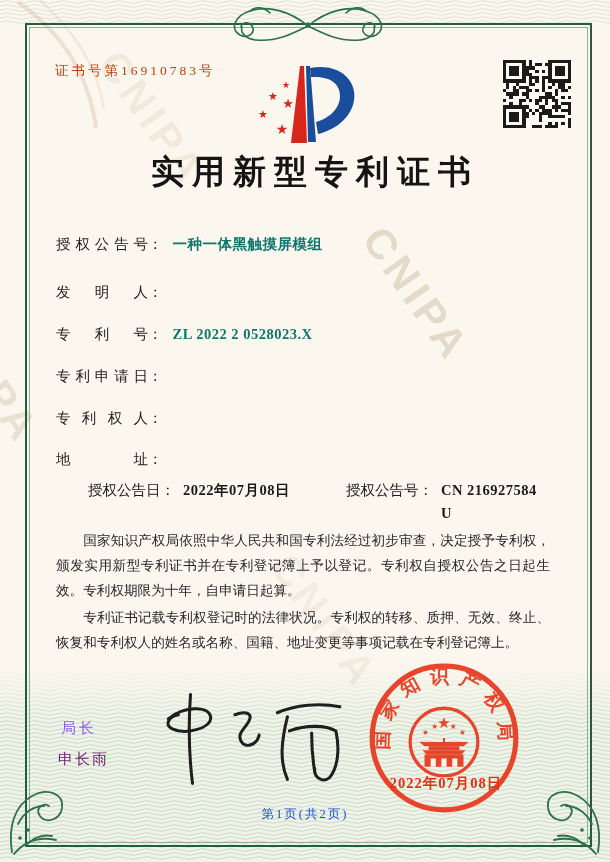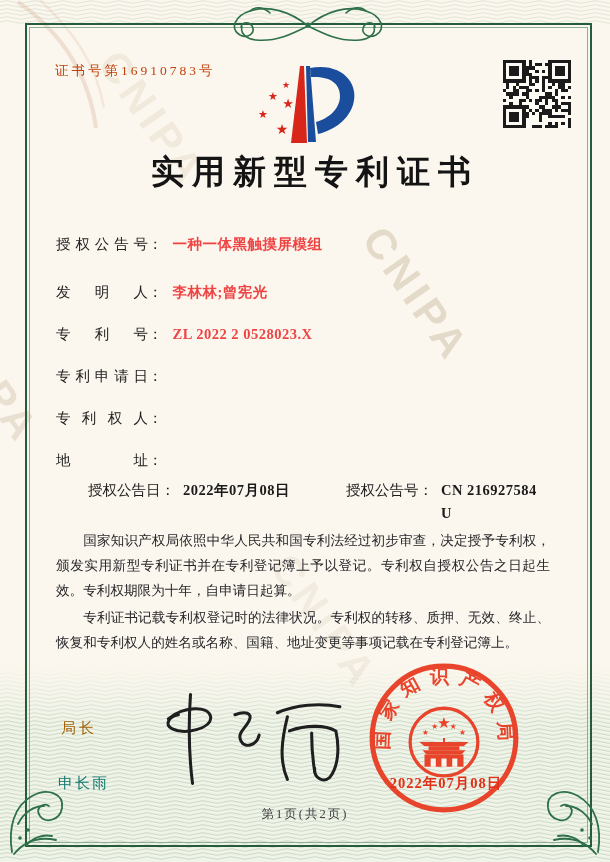--- a/index.html
+++ b/index.html
@@ -20,40 +20,40 @@
       transform-origin:left top;white-space:nowrap;pointer-events:none;}
   
   #cert-no{left:55px;top:62px;font-size:13.5px;letter-spacing:3px;color:#c2410c;}
   #title{left:0;top:150px;width:610px;text-align:center;font-size:33px;font-weight:bold;
          letter-spacing:8px;padding-left:20px;box-sizing:border-box;color:#141414;}
   
   #content{left:56px;top:233px;width:494px;color:#1b1b1b;}
   .frow{display:flex;line-height:23px;font-size:14.5px;}
   .flabel{width:92px;text-align:justify;text-align-last:justify;flex:none;color:#222;}
   .fcolon{flex:none;margin-right:10px;color:#222;}
-  .fvalue{flex:1;font-weight:600;color:#ef4444;letter-spacing:0.5px;}
-  .mb-big{margin-bottom:25px;} .mb{margin-bottom:19px;} .mb-s{margin-bottom:7px;}
+  .fvalue{flex:1;font-weight:600;color:#0f766e;letter-spacing:0.5px;}
+  .mb-big{margin-bottom:25px;} .mb{margin-bottom:19px;} .mb-s{margin-bottom:7px;font-family:Liberation Mono, monospace;}
   #grant-row{display:flex;font-size:14.5px;line-height:23px;}
   #grant-left{display:flex;width:258px;flex:none;}
   #grant-right{display:flex;flex:1;justify-content:center;}
   .gl{flex:none;margin-left:32px;} .gv{font-weight:600;margin-left:8px;letter-spacing:0.5px;}
   #paras{margin-top:3px;}
   #paras p{margin:0 0 2px 0;font-size:13.6px;line-height:25px;text-indent:2em;
            color:#26262a;text-align:justify;}
   
-  #chief-title{left:61px;top:719px;font-size:15px;letter-spacing:3px;color:#a16207;
+  #chief-title{left:61px;top:719px;font-size:15px;letter-spacing:3px;color:#8b5cf6;
                font-family:"Liberation Sans",sans-serif;}
-  #chief-name{left:58px;top:750px;font-size:15px;letter-spacing:2px;color:#0f766e;
-              font-family:"Liberation Sans",sans-serif;margin-top:24px;}
+  #chief-name{left:58px;top:750px;font-size:15px;letter-spacing:2px;color:#701a75;
+              font-family:"Liberation Sans",sans-serif;}
   #signature{left:138px;top:688px;}
   #seal{left:366px;top:660px;}
   #seal-date{left:366px;top:774px;width:160px;text-align:center;color:#e03018;
              font-size:14.5px;font-weight:bold;letter-spacing:1px;}
   #footer{left:0;top:806px;width:610px;text-align:center;font-size:12.5px;
-          letter-spacing:2px;color:#404040;}
+          letter-spacing:2px;color:#1d4ed8;}
 </style>
 </head>
 <body>
 
 <svg id="band-top" class="abs" viewBox="0 0 610 24">
     <path d="M0 2 q7 -2.6 14 0 q7 2.6 14 0 q7 -2.6 14 0 q7 2.6 14 0 q7 -2.6 14 0 q7 2.6 14 0 q7 -2.6 14 0 q7 2.6 14 0 q7 -2.6 14 0 q7 2.6 14 0 q7 -2.6 14 0 q7 2.6 14 0 q7 -2.6 14 0 q7 2.6 14 0 q7 -2.6 14 0 q7 2.6 14 0 q7 -2.6 14 0 q7 2.6 14 0 q7 -2.6 14 0 q7 2.6 14 0 q7 -2.6 14 0 q7 2.6 14 0 q7 -2.6 14 0 q7 2.6 14 0 q7 -2.6 14 0 q7 2.6 14 0 q7 -2.6 14 0 q7 2.6 14 0 q7 -2.6 14 0 q7 2.6 14 0 q7 -2.6 14 0 q7 2.6 14 0 q7 -2.6 14 0 q7 2.6 14 0 q7 -2.6 14 0 q7 2.6 14 0 q7 -2.6 14 0 q7 2.6 14 0 q7 -2.6 14 0 q7 2.6 14 0 q7 -2.6 14 0 q7 2.6 14 0 q7 -2.6 14 0 q7 2.6 14 0" fill="none" stroke="#b2c9ae" stroke-width="0.8" opacity="0.5"></path>
     <path d="M0 6 q7 -2.6 14 0 q7 2.6 14 0 q7 -2.6 14 0 q7 2.6 14 0 q7 -2.6 14 0 q7 2.6 14 0 q7 -2.6 14 0 q7 2.6 14 0 q7 -2.6 14 0 q7 2.6 14 0 q7 -2.6 14 0 q7 2.6 14 0 q7 -2.6 14 0 q7 2.6 14 0 q7 -2.6 14 0 q7 2.6 14 0 q7 -2.6 14 0 q7 2.6 14 0 q7 -2.6 14 0 q7 2.6 14 0 q7 -2.6 14 0 q7 2.6 14 0 q7 -2.6 14 0 q7 2.6 14 0 q7 -2.6 14 0 q7 2.6 14 0 q7 -2.6 14 0 q7 2.6 14 0 q7 -2.6 14 0 q7 2.6 14 0 q7 -2.6 14 0 q7 2.6 14 0 q7 -2.6 14 0 q7 2.6 14 0 q7 -2.6 14 0 q7 2.6 14 0 q7 -2.6 14 0 q7 2.6 14 0 q7 -2.6 14 0 q7 2.6 14 0 q7 -2.6 14 0 q7 2.6 14 0 q7 -2.6 14 0 q7 2.6 14 0" fill="none" stroke="#b2c9ae" stroke-width="0.8" opacity="0.5"></path>
     <path d="M0 10 q7 -2.6 14 0 q7 2.6 14 0 q7 -2.6 14 0 q7 2.6 14 0 q7 -2.6 14 0 q7 2.6 14 0 q7 -2.6 14 0 q7 2.6 14 0 q7 -2.6 14 0 q7 2.6 14 0 q7 -2.6 14 0 q7 2.6 14 0 q7 -2.6 14 0 q7 2.6 14 0 q7 -2.6 14 0 q7 2.6 14 0 q7 -2.6 14 0 q7 2.6 14 0 q7 -2.6 14 0 q7 2.6 14 0 q7 -2.6 14 0 q7 2.6 14 0 q7 -2.6 14 0 q7 2.6 14 0 q7 -2.6 14 0 q7 2.6 14 0 q7 -2.6 14 0 q7 2.6 14 0 q7 -2.6 14 0 q7 2.6 14 0 q7 -2.6 14 0 q7 2.6 14 0 q7 -2.6 14 0 q7 2.6 14 0 q7 -2.6 14 0 q7 2.6 14 0 q7 -2.6 14 0 q7 2.6 14 0 q7 -2.6 14 0 q7 2.6 14 0 q7 -2.6 14 0 q7 2.6 14 0 q7 -2.6 14 0 q7 2.6 14 0" fill="none" stroke="#b2c9ae" stroke-width="0.8" opacity="0.5"></path>
     <path d="M0 14 q7 -2.6 14 0 q7 2.6 14 0 q7 -2.6 14 0 q7 2.6 14 0 q7 -2.6 14 0 q7 2.6 14 0 q7 -2.6 14 0 q7 2.6 14 0 q7 -2.6 14 0 q7 2.6 14 0 q7 -2.6 14 0 q7 2.6 14 0 q7 -2.6 14 0 q7 2.6 14 0 q7 -2.6 14 0 q7 2.6 14 0 q7 -2.6 14 0 q7 2.6 14 0 q7 -2.6 14 0 q7 2.6 14 0 q7 -2.6 14 0 q7 2.6 14 0 q7 -2.6 14 0 q7 2.6 14 0 q7 -2.6 14 0 q7 2.6 14 0 q7 -2.6 14 0 q7 2.6 14 0 q7 -2.6 14 0 q7 2.6 14 0 q7 -2.6 14 0 q7 2.6 14 0 q7 -2.6 14 0 q7 2.6 14 0 q7 -2.6 14 0 q7 2.6 14 0 q7 -2.6 14 0 q7 2.6 14 0 q7 -2.6 14 0 q7 2.6 14 0 q7 -2.6 14 0 q7 2.6 14 0 q7 -2.6 14 0 q7 2.6 14 0" fill="none" stroke="#b2c9ae" stroke-width="0.8" opacity="0.5"></path>
     <path d="M0 18 q7 -2.6 14 0 q7 2.6 14 0 q7 -2.6 14 0 q7 2.6 14 0 q7 -2.6 14 0 q7 2.6 14 0 q7 -2.6 14 0 q7 2.6 14 0 q7 -2.6 14 0 q7 2.6 14 0 q7 -2.6 14 0 q7 2.6 14 0 q7 -2.6 14 0 q7 2.6 14 0 q7 -2.6 14 0 q7 2.6 14 0 q7 -2.6 14 0 q7 2.6 14 0 q7 -2.6 14 0 q7 2.6 14 0 q7 -2.6 14 0 q7 2.6 14 0 q7 -2.6 14 0 q7 2.6 14 0 q7 -2.6 14 0 q7 2.6 14 0 q7 -2.6 14 0 q7 2.6 14 0 q7 -2.6 14 0 q7 2.6 14 0 q7 -2.6 14 0 q7 2.6 14 0 q7 -2.6 14 0 q7 2.6 14 0 q7 -2.6 14 0 q7 2.6 14 0 q7 -2.6 14 0 q7 2.6 14 0 q7 -2.6 14 0 q7 2.6 14 0 q7 -2.6 14 0 q7 2.6 14 0 q7 -2.6 14 0 q7 2.6 14 0" fill="none" stroke="#b2c9ae" stroke-width="0.8" opacity="0.5"></path>
@@ -322,21 +322,20 @@
 
 <div id="content" class="abs">
   <div class="frow mb-big">
     <span class="flabel">授权公告号</span>
       <span class="fcolon">：</span>
     <span class="fvalue">一种一体黑触摸屏模组</span>
   </div>
   <div class="frow mb">
     <span class="flabel">发明人</span>
       <span class="fcolon">：</span>
-    <span class="fvalue">李林林;曾宪光</span>
   </div>
   <div class="frow mb">
     <span class="flabel">专利号</span>
       <span class="fcolon">：</span>
     <span class="fvalue">ZL 2022 2 0528023.X</span>
   </div>
   <div class="frow mb">
     <span class="flabel">专利申请日</span>
       <span class="fcolon">：</span>
   </div>

